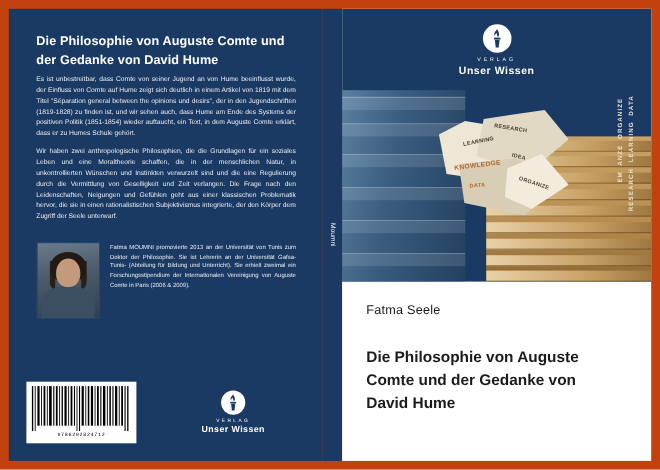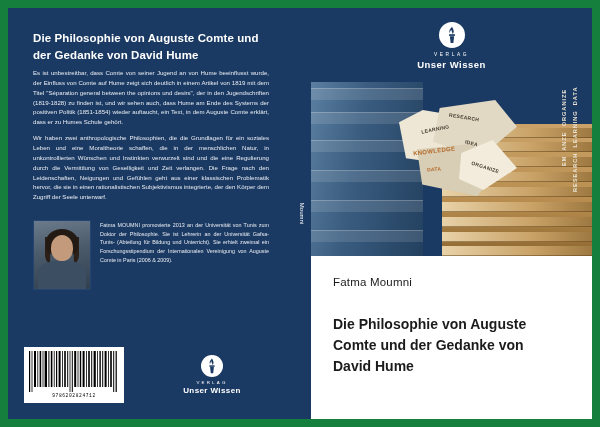--- a/index.html
+++ b/index.html
@@ -10,21 +10,21 @@
   body {
     width: 600px;
     height: 427px;
     font-family: "Liberation Sans", sans-serif;
     overflow: hidden;
   }
   .book-cover-wrap {
     position: relative;
     width: 600px;
     height: 427px;
-    background: #15803d;
+    background: #c2410c;
   }
 
   
   .back-cover {
     position: absolute;
     left: 8px;
     top: 8px;
     width: 285px;
     height: 411px;
     background: #1b3a63;
@@ -469,17 +469,17 @@
             <path d="M7 0.6 C4.6 3 4 4.6 5.2 6.4 C5.0 4.8 5.8 4.0 6.6 3.3 C6.2 5.0 7.6 5.4 7.4 7.0 C8.8 6.0 9.2 4.2 7 0.6 Z" fill="#1b3a63"></path>
             <rect x="4.4" y="7.3" width="5.2" height="1.5" fill="#1b3a63"></rect>
             <path d="M5.1 9.1 L8.9 9.1 L8.2 15.2 L5.8 15.2 Z" fill="#1b3a63"></path>
           </svg>
         </div>
         <div class="verlag">VERLAG</div>
         <div class="vname">Unser Wissen</div>
       </div>
     </div>
 
-    <div class="front-author">Fatma Moumni</div>
+    <div class="front-author">Fatma Seele</div>
     <div class="front-title">Die Philosophie von Auguste Comte und der Gedanke von David Hume</div>
   </div>
 
 </div>
 
 </body></html>

